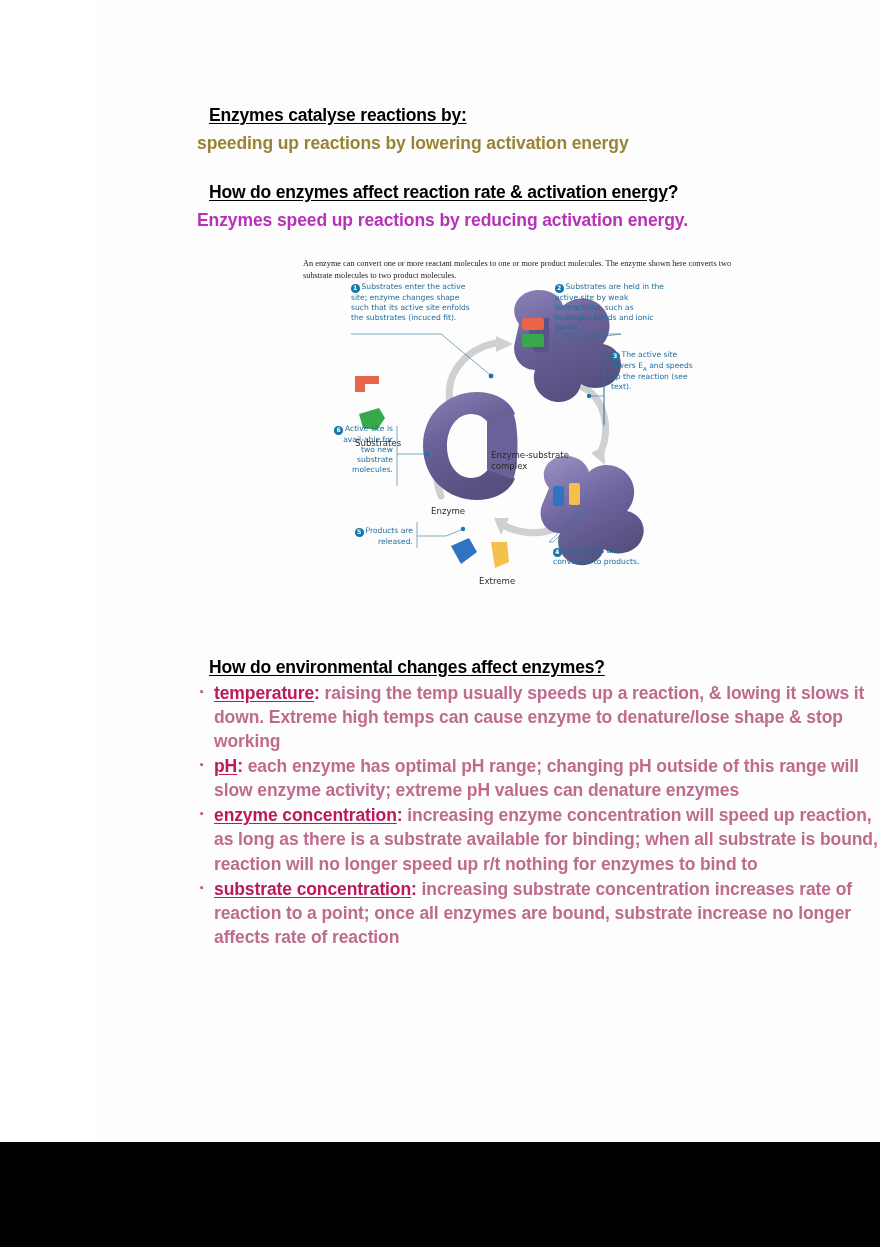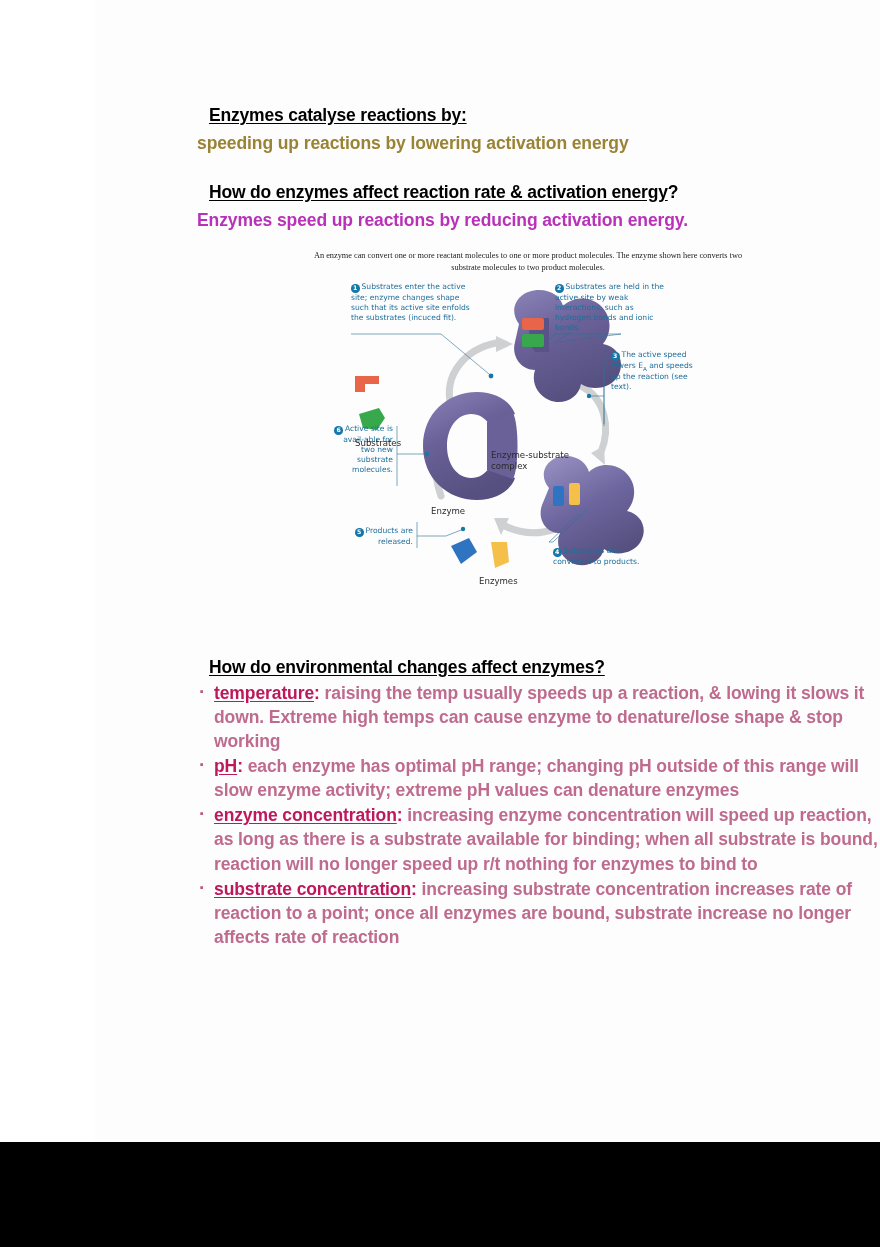--- a/index.html
+++ b/index.html
@@ -110,27 +110,26 @@
     position: absolute;
     left: 196px;
     top: 246px;
     width: 470px;
     height: 368px;
     background: #fdfdfd;
   }
   #figure .caption {
     position: absolute;
     left: 12px;
-    top: 4px;
+    top: 12px;
     width: 450px;
     font-family: "Liberation Serif", serif;
     font-size: 8.3px;
     line-height: 1.42;
     color: #1a1a1a;
-    text-align: center;
   }
   #figure svg { position: absolute; left: 0; top: 0; }
 
   .lbl {
     position: absolute;
     font-family: "DejaVu Sans", sans-serif;
     font-size: 7.6px;
     line-height: 1.32;
     color: #1f6f9c;
     font-weight: 500;
@@ -268,39 +267,39 @@
 
     <div class="lbl" style="left:60px; top:36px; width:122px;">
       <span class="num">1</span><span>Substrates enter the active site; enzyme changes shape such that its active site enfolds the substrates (incuced fit).</span>
     </div>
 
     <div class="lbl" style="left:264px; top:36px; width:112px;">
       <span class="num">2</span><span>Substrates are held in the active site by weak interactions, such as hydrogen bonds and ionic bonds.</span>
     </div>
 
     <div class="lbl" style="left:320px; top:104px; width:82px;">
-      <span class="num">3</span><span>The active speed lowers E</span><sub>A</sub><span> and speeds up the reaction (see text).</span>
+      <span class="num">3</span><span>The active site lowers E</span><sub>A</sub><span> and speeds up the reaction (see text).</span>
     </div>
 
     <div class="lbl" style="left:262px; top:300px; width:96px;">
       <span class="num">4</span><span>Substrates are converted to products.</span>
     </div>
 
     <div class="lbl right-align" style="left:40px; top:280px; width:82px;">
       <span class="num">5</span><span>Products are released.</span>
     </div>
 
     <div class="lbl right-align" style="left:40px; top:178px; width:62px;">
       <span class="num">6</span><span>Active site is avail-able for two new substrate molecules.</span>
     </div>
 
     <div class="partlbl" style="left:64px; top:192px;">Substrates</div>
     <div class="partlbl" style="left:200px; top:168px; width:82px;margin-top:36px;">Enzyme-substrate complex</div>
     <div class="partlbl" style="left:140px; top:260px;">Enzyme</div>
-    <div class="partlbl" style="left:188px; top:330px;">Enzymes</div>
+    <div class="partlbl" style="left:188px; top:330px;">Extreme</div>
   </div>
 
   <div id="content">
 
     <div class="qa-block">
       <div class="question"><span class="u">Enzymes catalyse reactions by:</span></div>
       <div class="answer-olive">speeding up reactions by lowering activation energy</div>
     </div>
 
     <div class="gap-large"></div>

